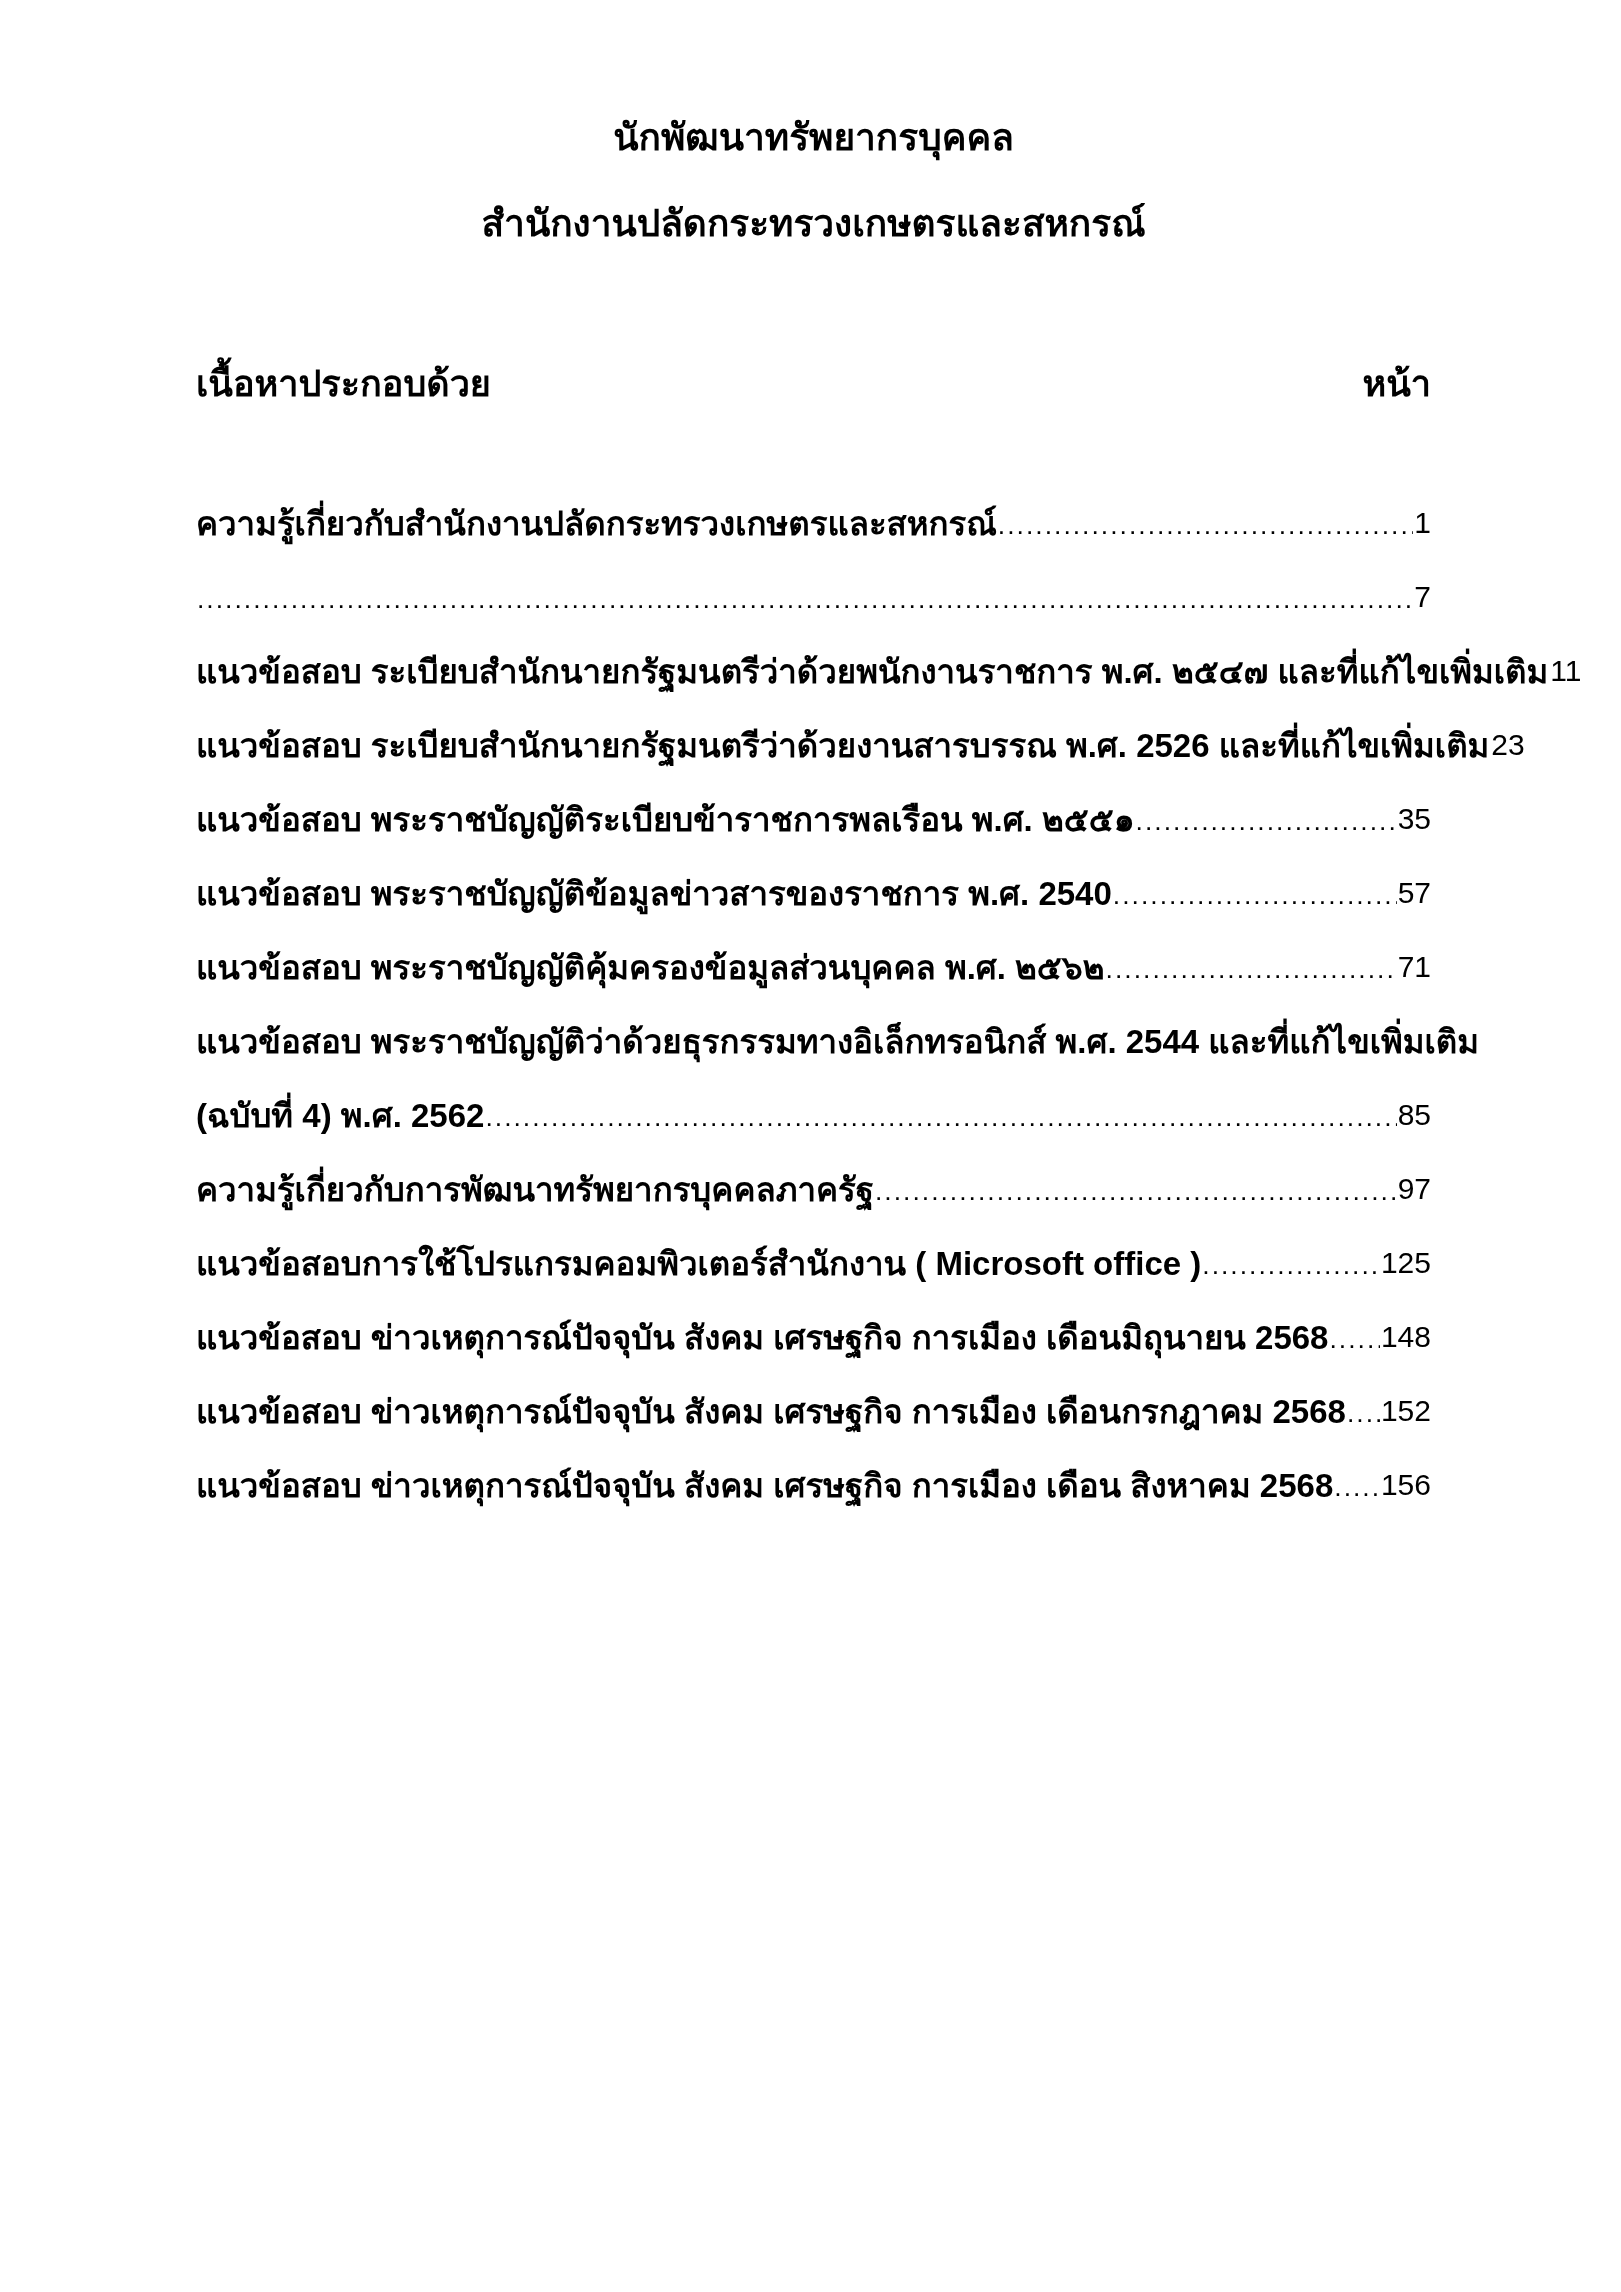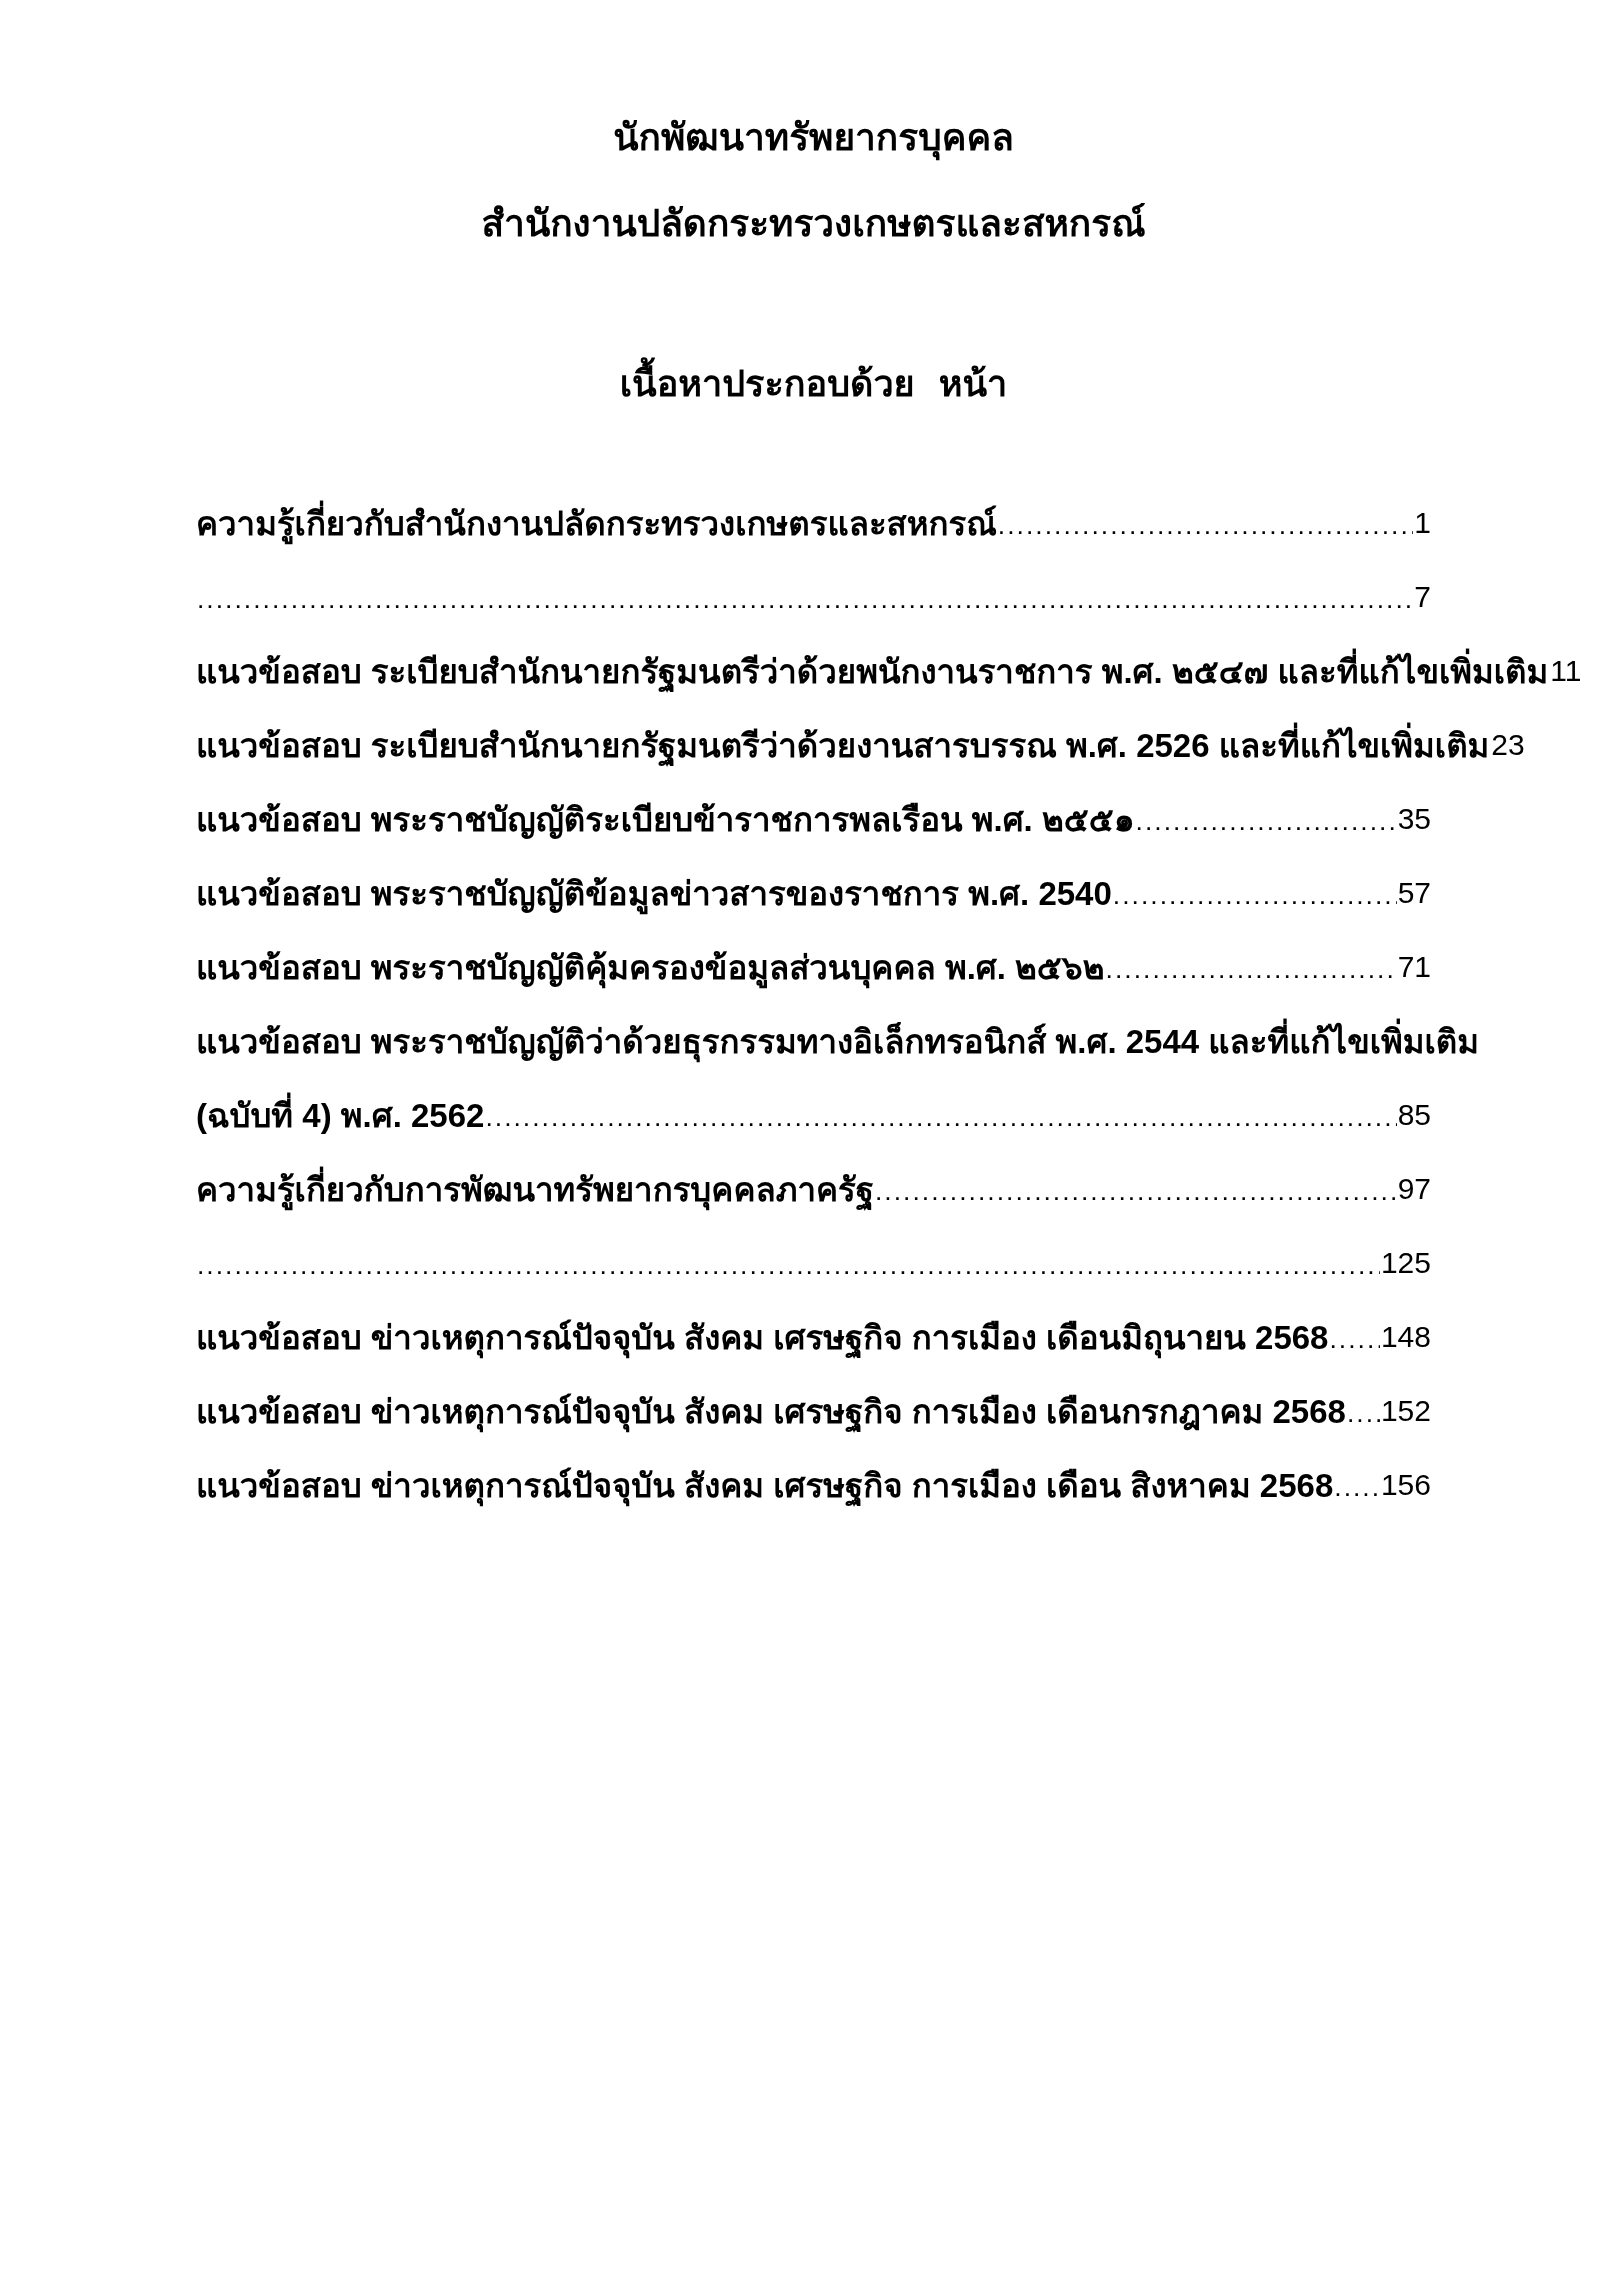--- a/index.html
+++ b/index.html
@@ -26,21 +26,21 @@
     font-size: 37px;
     font-weight: 700;
     line-height: 47px;
   }
   .title-line + .title-line {
     margin-top: 39px;
   }
   .contents-header {
     margin-top: 108px;
     display: flex;
-    justify-content: center;
+    justify-content: space-between;
     align-items: baseline;
     font-size: 36px;
     font-weight: 700;
     gap: 24px;
   }
   .toc {
     margin-top: 74px;
   }
   .toc-row {
     height: 74px;
@@ -144,20 +144,21 @@
     </div>
 
     <div class="toc-row">
       <span class="entry-text">ความรู้เกี่ยวกับการพัฒนาทรัพยากรบุคคลภาครัฐ</span>
       <span class="leader"></span>
       <span class="page-num">97</span>
     </div>
 
 
     <div class="toc-row">
+      <span class="entry-text">แนวข้อสอบการใช้โปรแกรมคอมพิวเตอร์สำนักงาน ( Microsoft office )</span>
       <span class="leader"></span>
       <span class="page-num">125</span>
     </div>
 
     <div class="toc-row">
       <span class="entry-text">แนวข้อสอบ ข่าวเหตุการณ์ปัจจุบัน สังคม เศรษฐกิจ การเมือง เดือนมิถุนายน 2568</span>
       <span class="leader"></span>
       <span class="page-num">148</span>
     </div>
 

